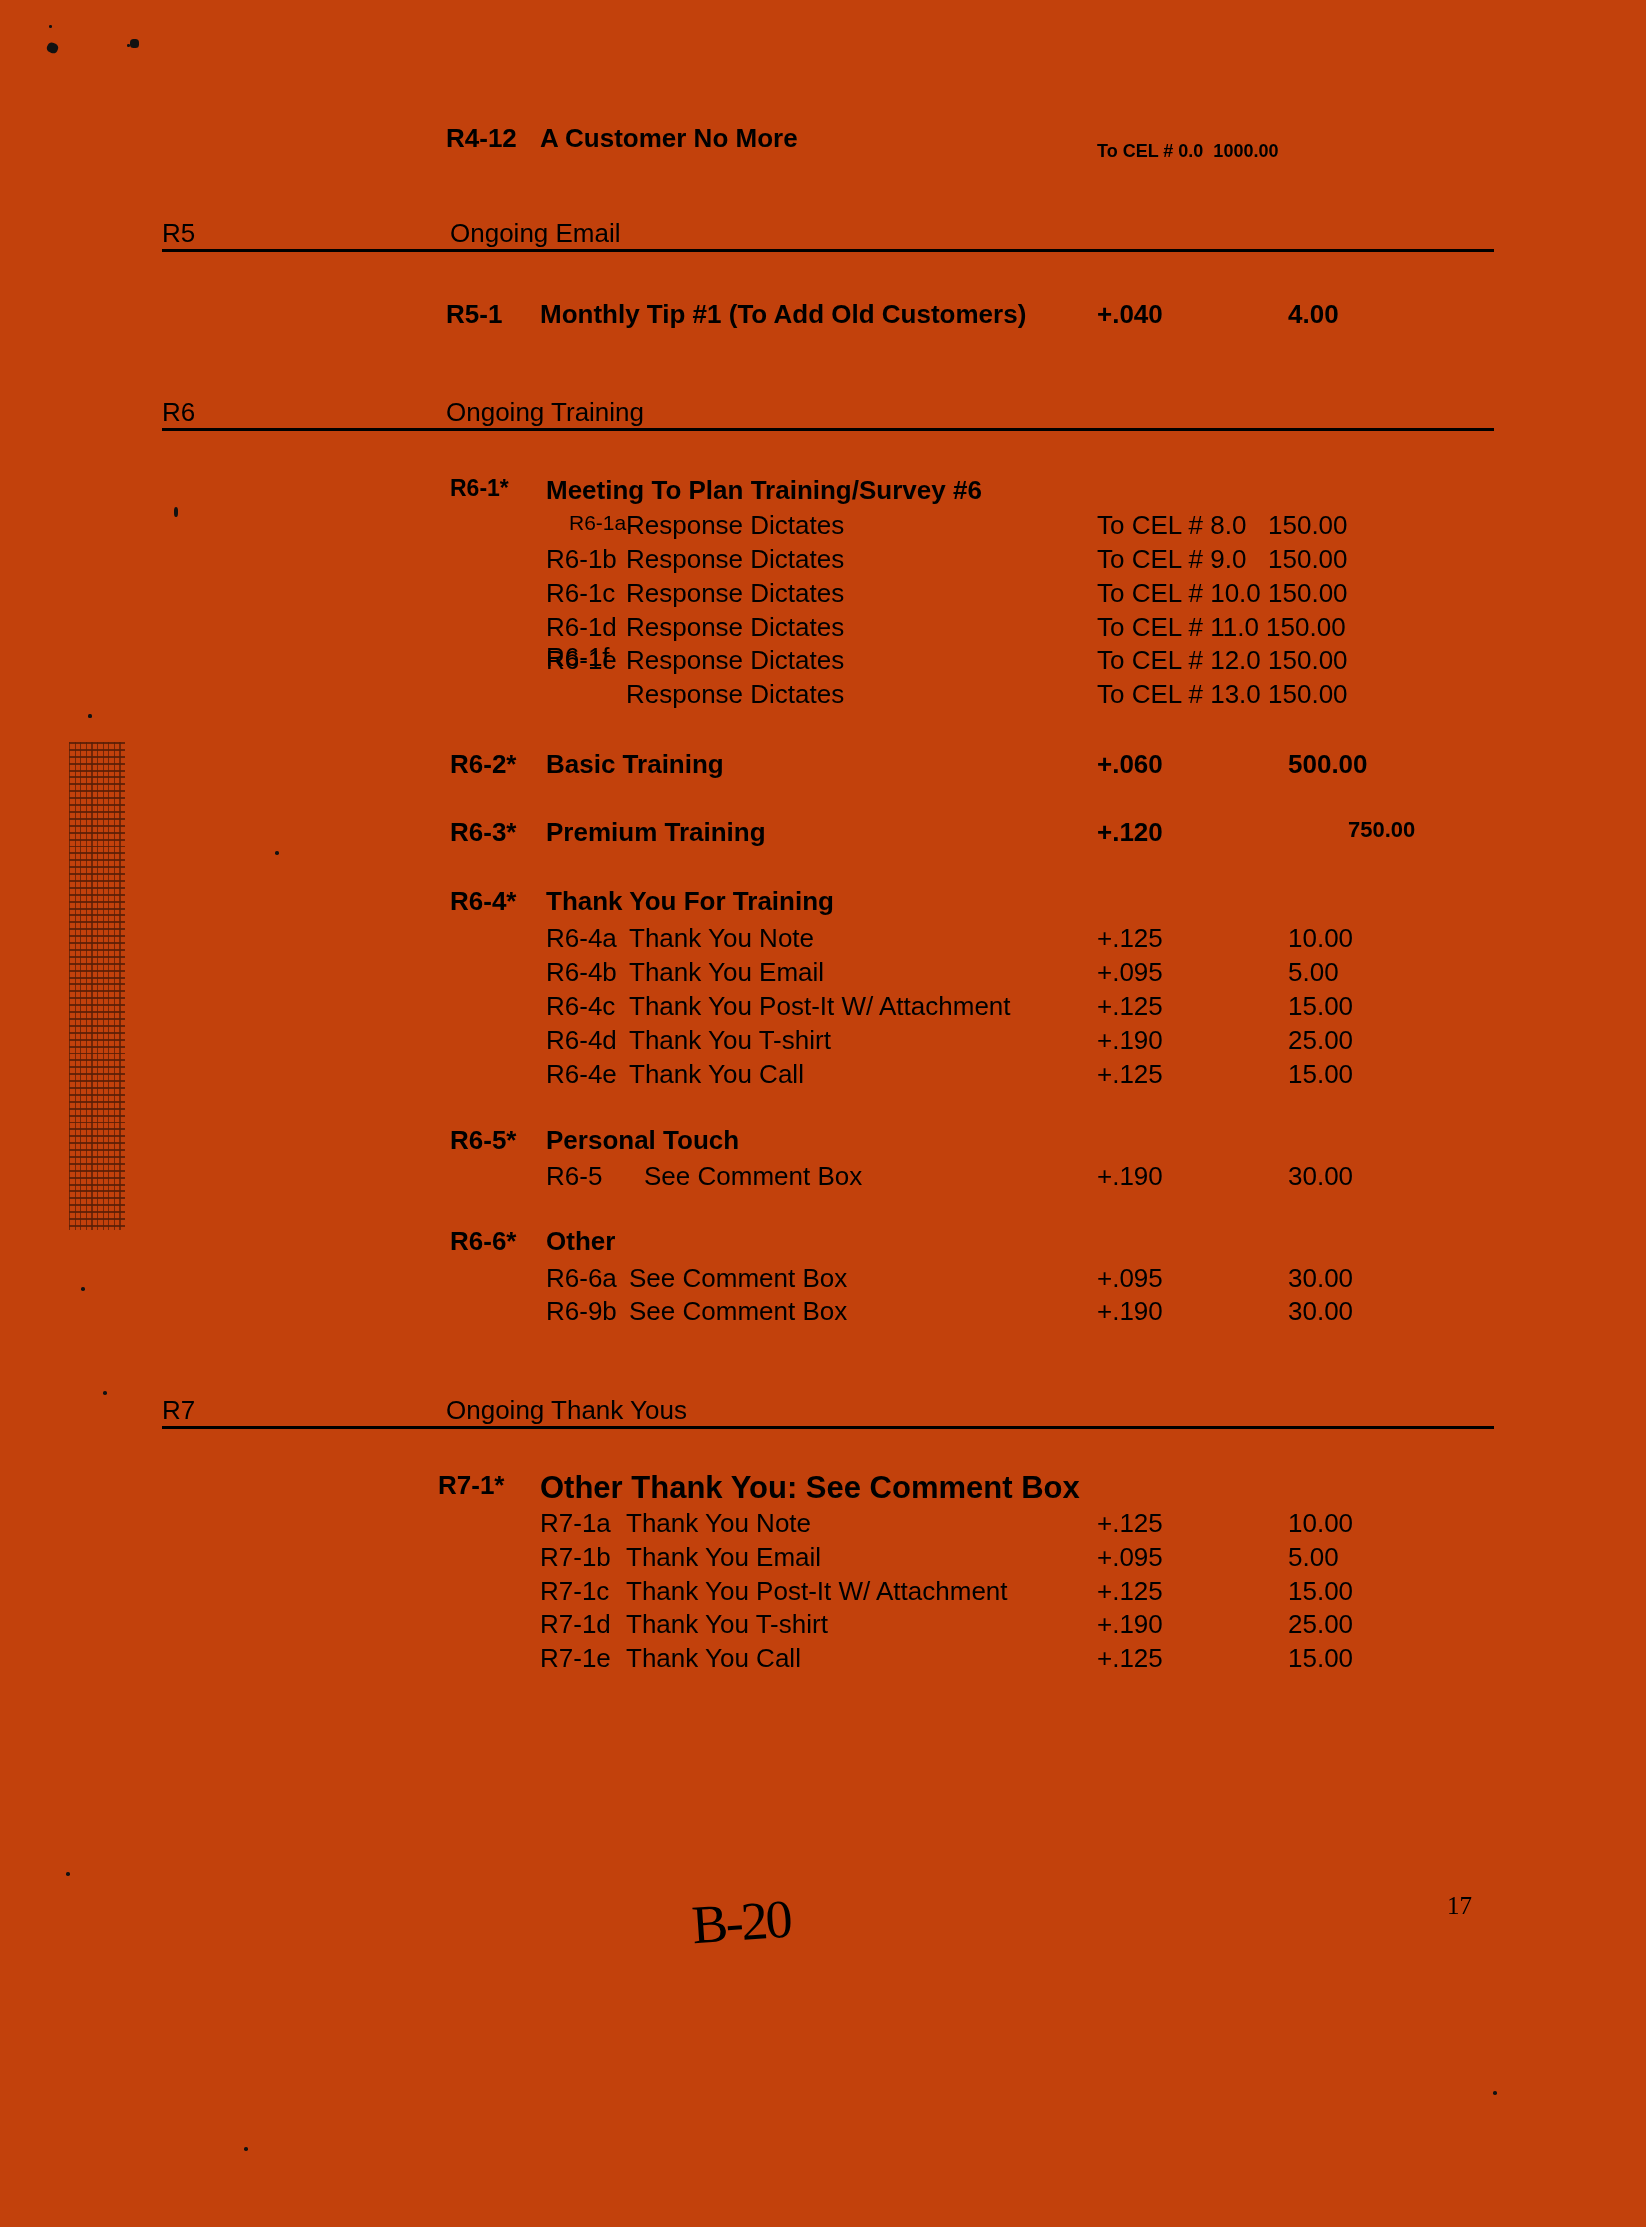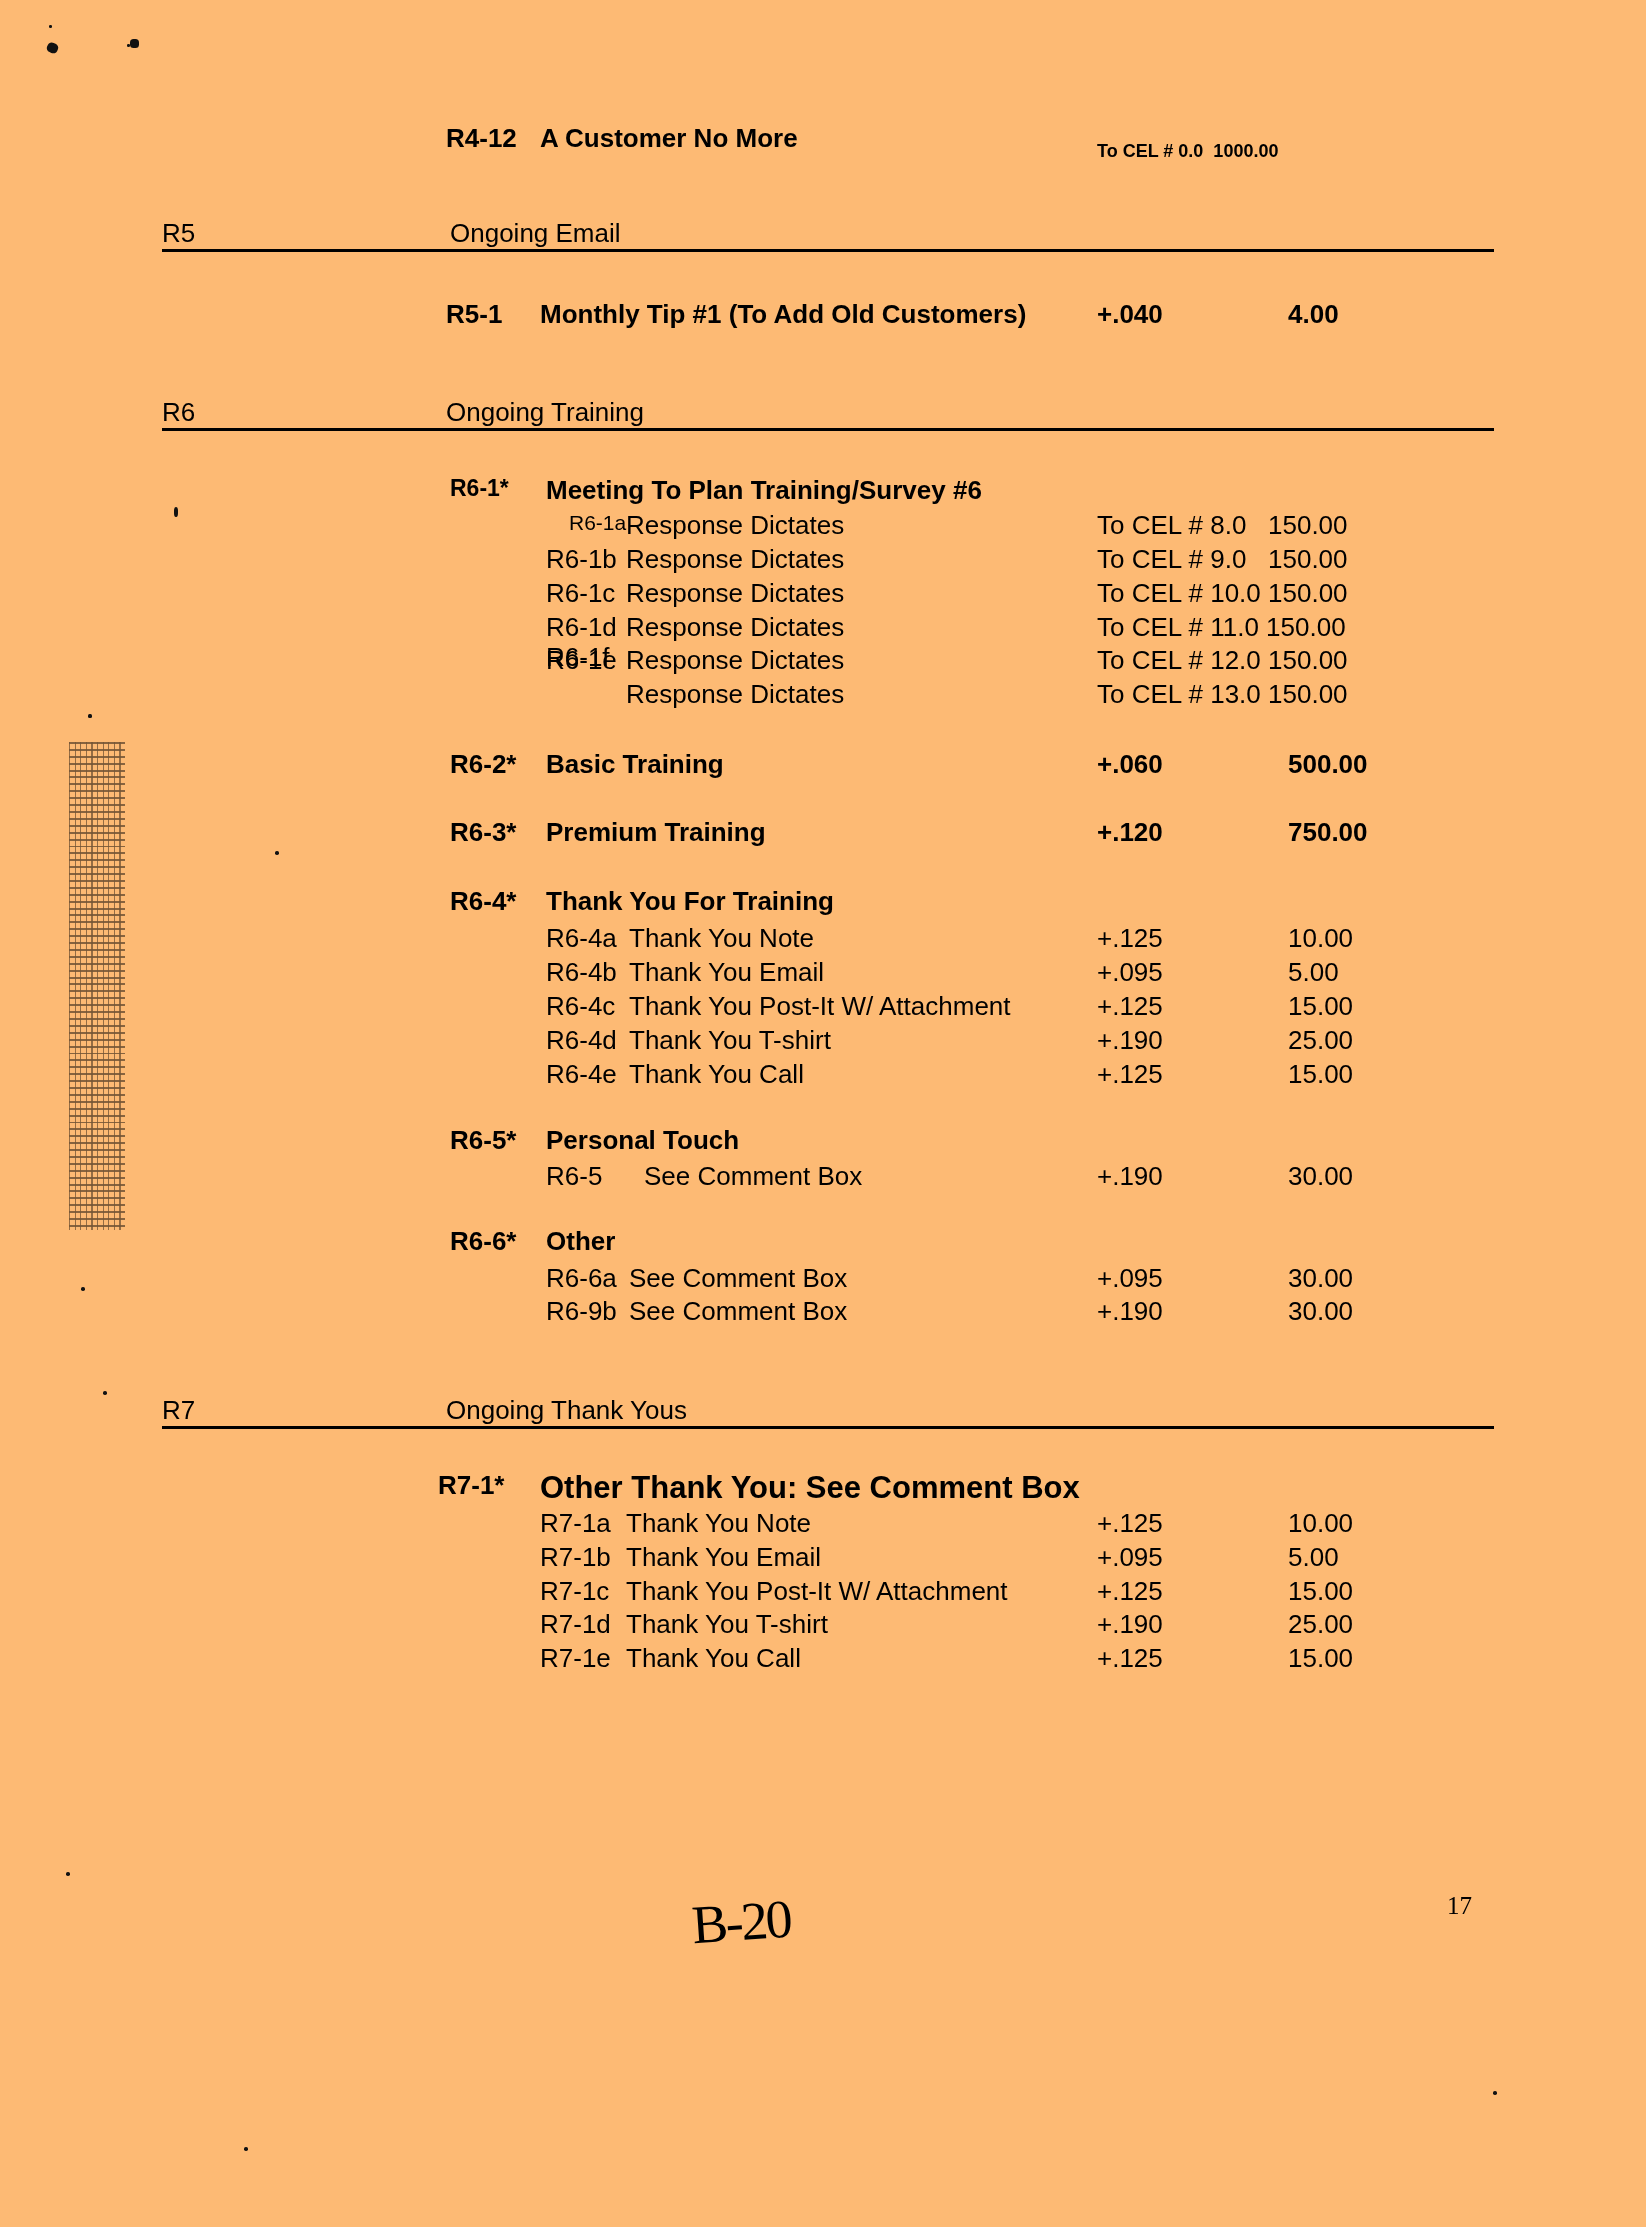--- a/index.html
+++ b/index.html
@@ -4,21 +4,21 @@
 <style>
   html, body {
     margin: 0;
     padding: 0;
     background: #ffffff;
   }
   .page {
     position: relative;
     width: 1647px;
     height: 2227px;
-    background: #fdba74;
+    background: #c2410c;
     font-family: "Liberation Sans", sans-serif;
     color: #000000;
     overflow: hidden;
   }
 
   
   .t {
     position: absolute;
     white-space: pre;
     line-height: 1;
@@ -158,21 +158,21 @@
   <div class="t reg" style="left:1097px; top:681px; font-size:26px;">To CEL # 13.0 150.00</div>
 
   <div class="t bold" style="left:450px; top:751px; font-size:26px;">R6-2*</div>
   <div class="t bold" style="left:546px; top:751px; font-size:26px;">Basic Training</div>
   <div class="t bold" style="left:1097px; top:751px; font-size:26px;">+.060</div>
   <div class="t bold" style="left:1288px; top:751px; font-size:26px;">500.00</div>
 
   <div class="t bold" style="left:450px; top:819px; font-size:26px;">R6-3*</div>
   <div class="t bold" style="left:546px; top:819px; font-size:26px;">Premium Training</div>
   <div class="t bold" style="left:1097px; top:819px; font-size:26px;">+.120</div>
-  <div class="t bold" style="left:1288px; top:819px; font-size:26px;text-align:right;">750.00</div>
+  <div class="t bold" style="left:1348px; top:819px; font-size:22px;text-align:right;">750.00</div>
 
   <div class="t bold" style="left:450px; top:888px; font-size:26px;">R6-4*</div>
   <div class="t bold" style="left:546px; top:888px; font-size:26px;">Thank You For Training</div>
 
   <div class="t reg" style="left:546px; top:925px; font-size:26px;">R6-4a</div>
   <div class="t reg" style="left:629px; top:925px; font-size:26px;">Thank You Note</div>
   <div class="t reg" style="left:1097px; top:925px; font-size:26px;">+.125</div>
   <div class="t reg" style="left:1288px; top:925px; font-size:26px;">10.00</div>
 
   <div class="t reg" style="left:546px; top:959px; font-size:26px;">R6-4b</div>

